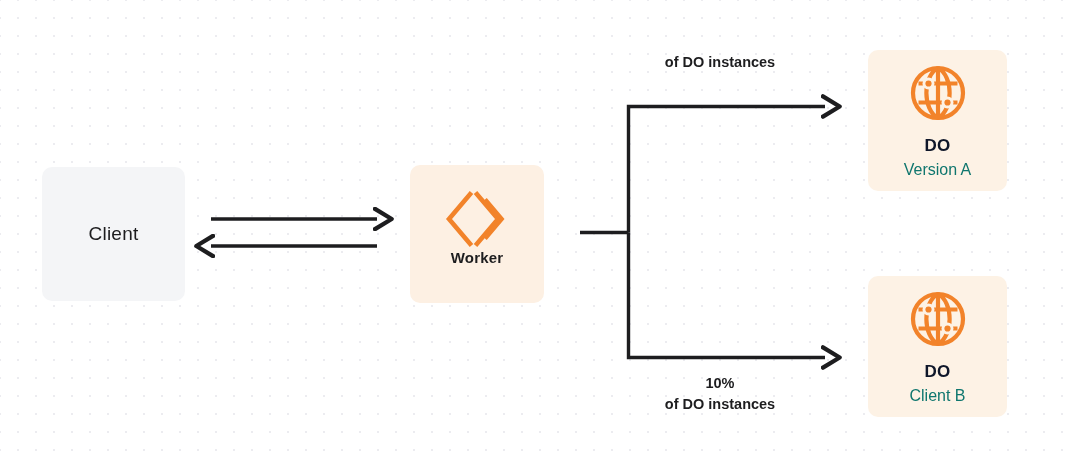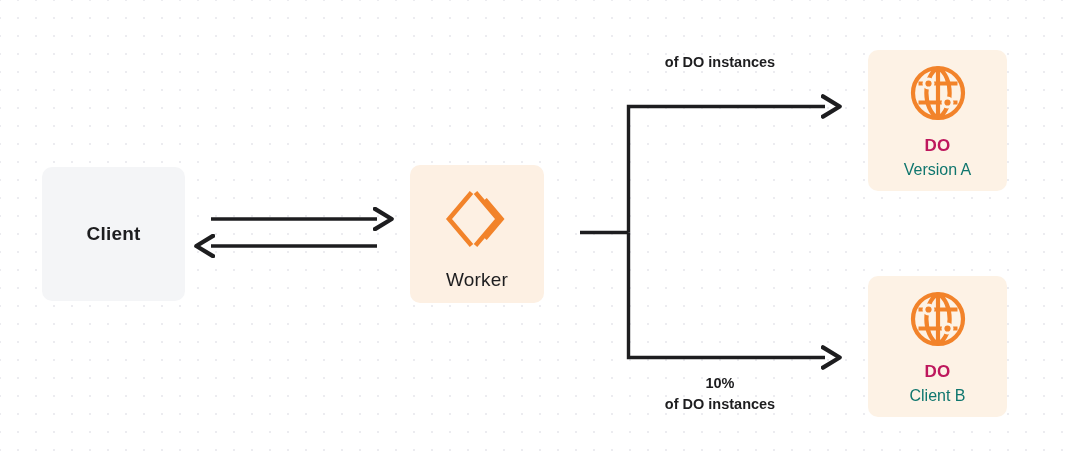--- a/index.html
+++ b/index.html
@@ -47,59 +47,58 @@
   
   #node-client {
     left: 42px;
     top: 167px;
     width: 143px;
     height: 134px;
     background: #f4f5f7;
   }
   .client-label {
     font-size: 19px;
-    font-weight: bold;
+    font-weight: normal;
     color: #1d1d1f;
     letter-spacing: .2px;
   }
 
   
   #node-worker {
     left: 410px;
     top: 165px;
     width: 134px;
     height: 138px;
     background: #fdf0e3;
     justify-content: flex-start;
     padding-top: 24px;
   }
   .worker-icon { width: 64px; height: 60px; display: block; }
   .worker-label {
-    font-size: 19px;
-    font-weight: normal;
+    font-size: 15px;
+    font-weight: bold;
     color: #1d1d1f;
-    margin-top: 20px;
     letter-spacing: .2px;
   }
 
   
   .do-card {
     width: 139px;
     height: 141px;
     background: #fdf2e5;
     justify-content: flex-start;
     padding-top: 14px;
   }
   #node-do-a { left: 868px; top: 50px; }
   #node-do-b { left: 868px; top: 276px; }
   .do-icon { width: 58px; height: 58px; display: block; }
   .do-title {
     font-size: 17px;
     font-weight: bold;
-    color: #be185d;
+    color: #0f172a;
     margin-top: 14px;
     letter-spacing: .2px;
   }
   .do-sub {
     font-size: 16px;
     font-weight: normal;
     color: #0f766e;
     margin-top: 5px;
   }
 

